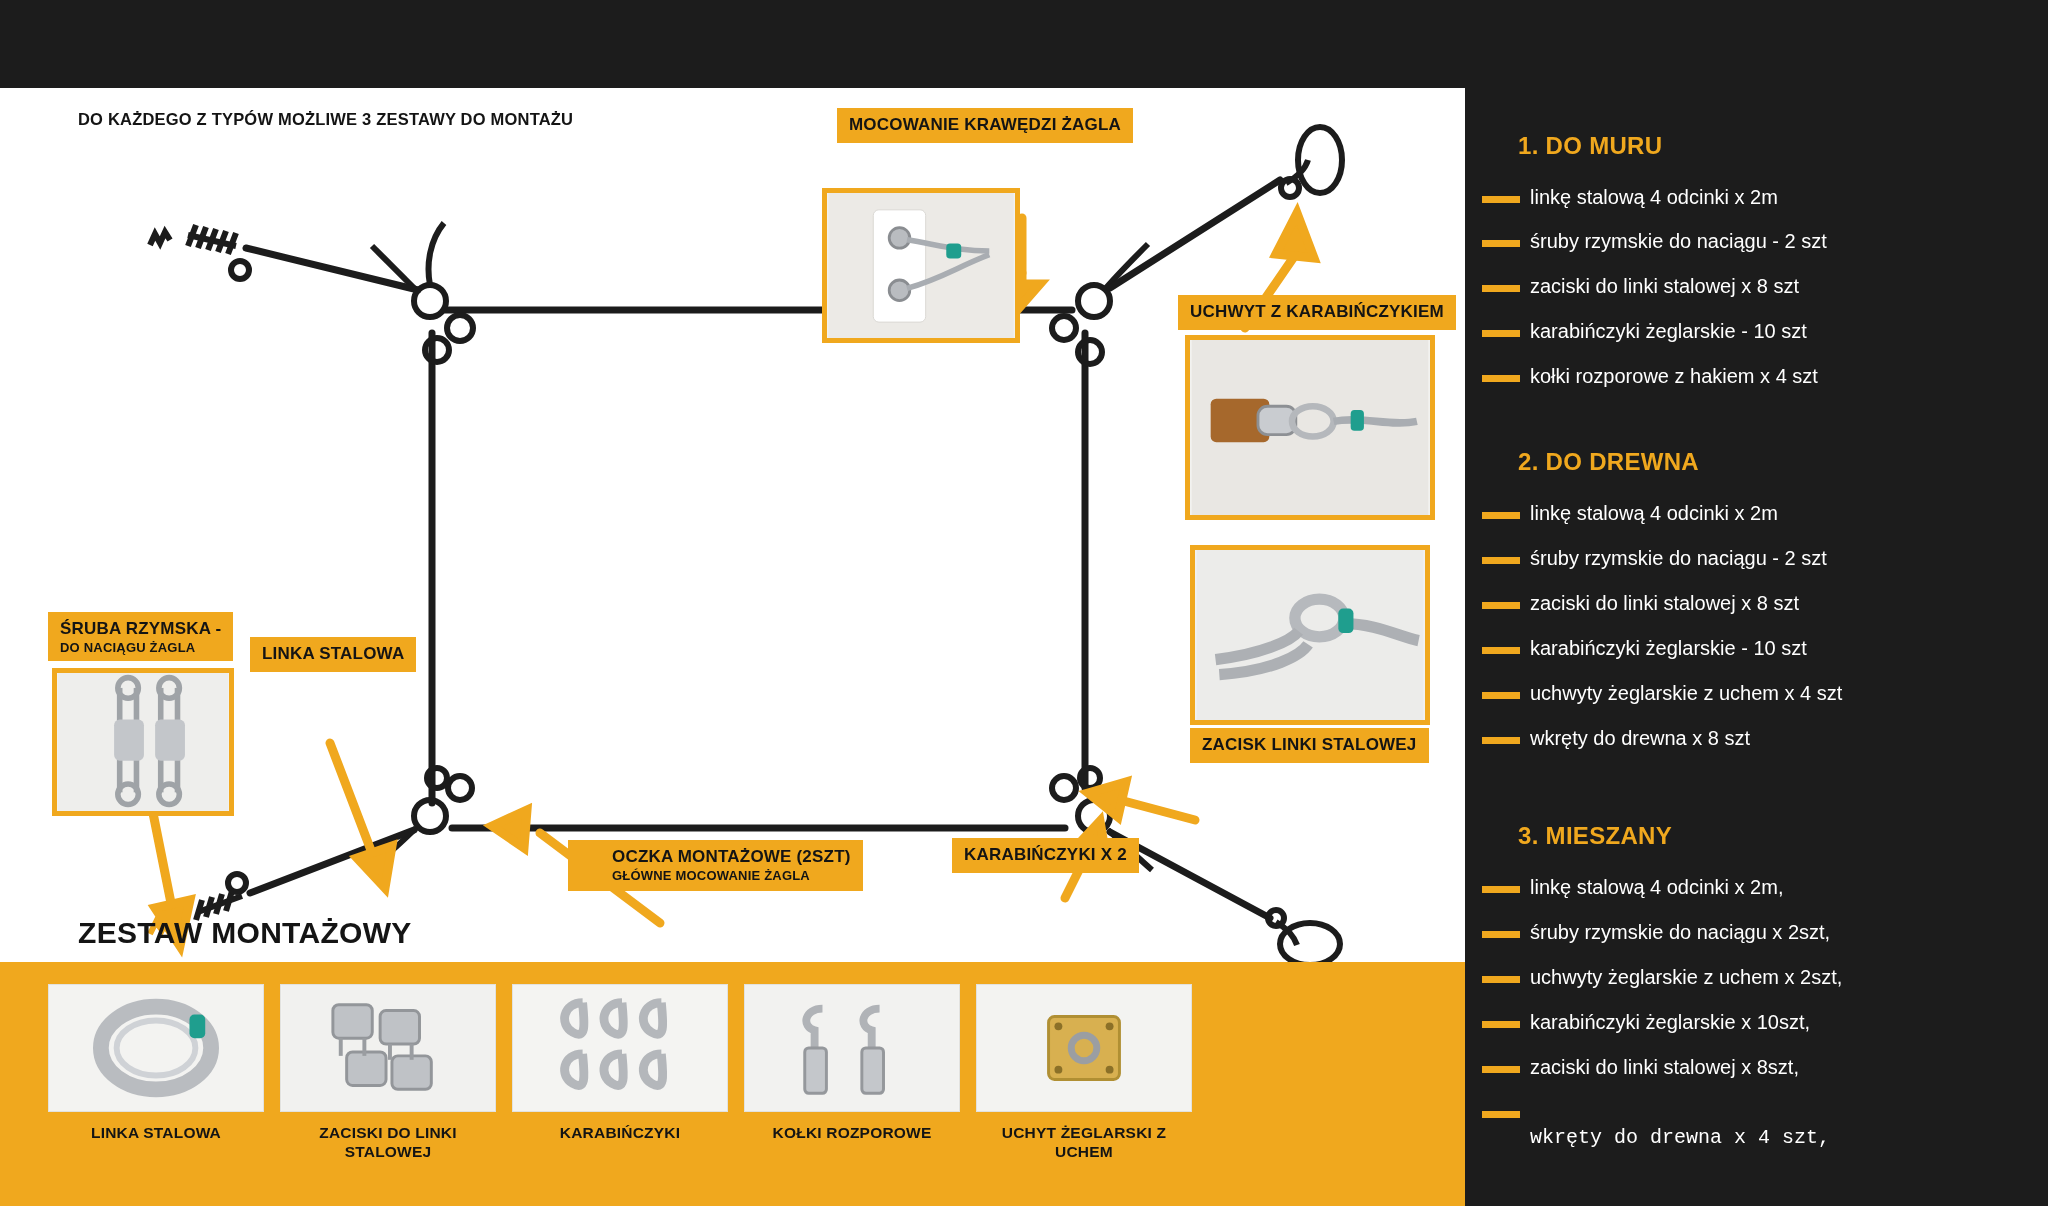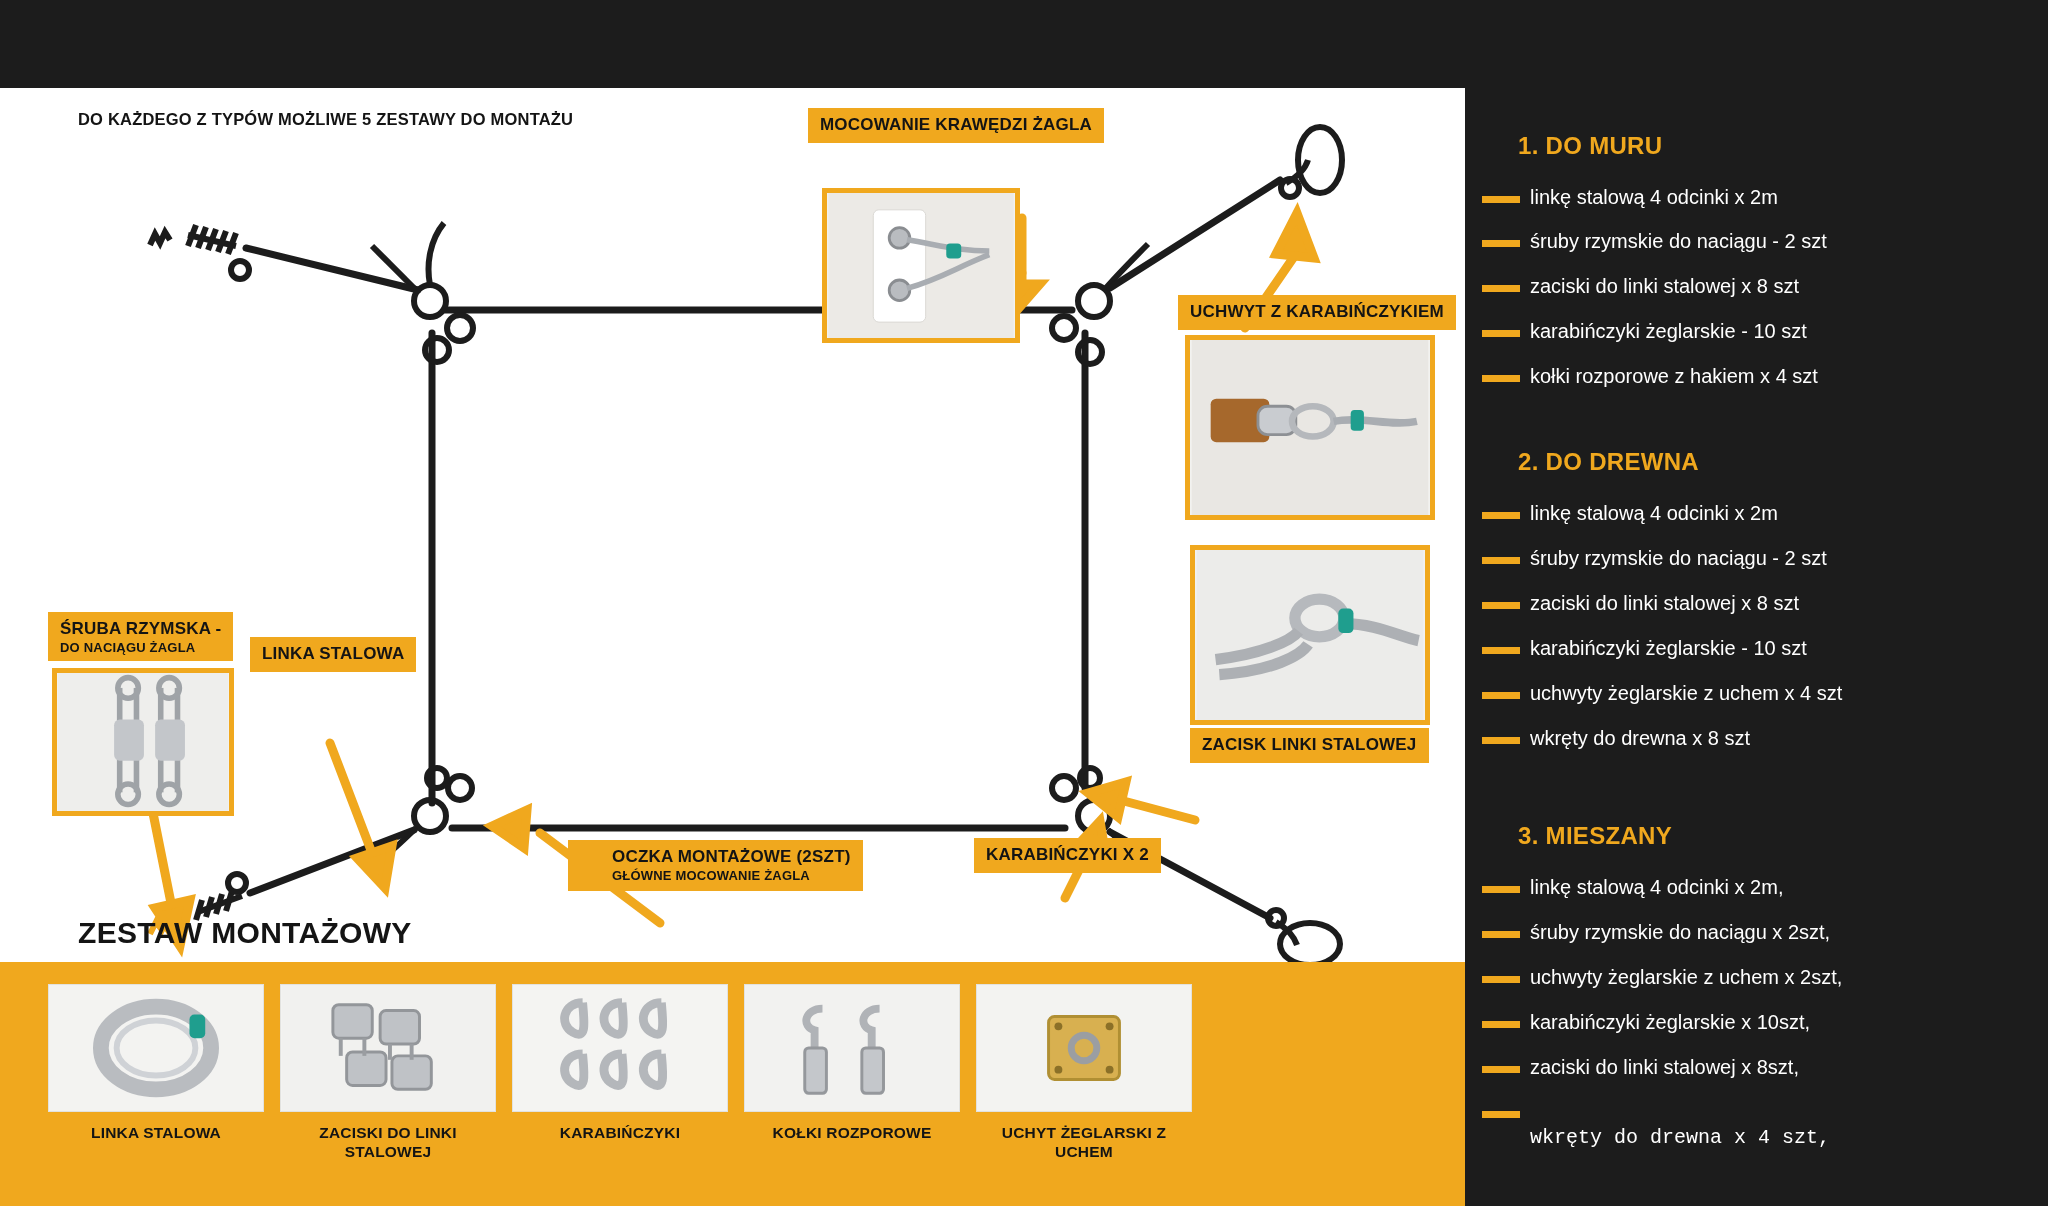--- a/index.html
+++ b/index.html
@@ -175,21 +175,21 @@
 </head>
 <body>
 
 <div class="root">
 
   <div class="header">
     <div class="header-right">ZESTAW MONTAŻOWY:</div>
   </div>
 
   <div class="canvas"></div>
-  <div class="canvas-note">DO KAŻDEGO Z TYPÓW MOŻLIWE 5 ZESTAWY DO MONTAŻU</div>
+  <div class="canvas-note">DO KAŻDEGO Z TYPÓW MOŻLIWE 3 ZESTAWY DO MONTAŻU</div>
 
   <svg class="diagram" viewBox="0 0 1465 874" xmlns="http://www.w3.org/2000/svg">
 
     <g stroke="#1c1c1c" fill="none" stroke-width="7" stroke-linecap="round">
       <path d="M445,222 L1072,222"></path>
       <path d="M432,245 L432,715"></path>
       <path d="M1085,245 L1085,700"></path>
       <path d="M452,740 L1065,740"></path>
     </g>
 
@@ -339,33 +339,33 @@
             <path d="M128,16 L128,128"></path>
           <circle cx="119" cy="16" r="11"></circle>
             <circle cx="119" cy="130" r="11"></circle>
         </g>
         <rect x="60" y="50" width="32" height="44" rx="6" fill="#c3c6ca"></rect>
         <rect x="104" y="50" width="32" height="44" rx="6" fill="#c3c6ca"></rect>
       </svg>
     </div>
   </div>
 
-  <div class="tag" style="left:808px; top:108px; font-size:17px;">MOCOWANIE KRAWĘDZI ŻAGLA</div>
+  <div class="tag" style="left:837px; top:108px; font-size:17px;">MOCOWANIE KRAWĘDZI ŻAGLA</div>
   <div class="tag" style="left:1178px; top:295px; font-size:17px;">UCHWYT Z KARABIŃCZYKIEM</div>
   <div class="tag" style="left:1190px; top:728px; font-size:17px;">ZACISK LINKI STALOWEJ</div>
   <div class="tag" style="left:48px; top:612px; font-size:17px; padding-bottom:6px;">
     <span>ŚRUBA RZYMSKA -</span>
     <span class="sub">DO NACIĄGU ŻAGLA</span>
   </div>
   <div class="tag" style="left:250px; top:637px; font-size:17px;">LINKA STALOWA</div>
   <div class="tag" style="left:568px; top:840px; font-size:17px; padding-bottom:8px;padding-left:44px;">
     <span>OCZKA MONTAŻOWE (2SZT)</span>
     <span class="sub">GŁÓWNE MOCOWANIE ŻAGLA</span>
   </div>
-  <div class="tag" style="left:952px; top:838px; font-size:17px;margin-left:22px;">KARABIŃCZYKI X 2</div>
+  <div class="tag" style="left:952px; top:838px; font-size:17px;">KARABIŃCZYKI X 2</div>
 
   <div class="band-title">ZESTAW MONTAŻOWY</div>
   <div class="band">
 
     <div class="kit-item" style="left:48px;">
       <div class="kit-photo">
         <svg width="100%" height="100%" viewBox="0 0 216 128">
           <rect width="216" height="128" fill="#f3f3f1"></rect>
           <ellipse cx="108" cy="64" rx="56" ry="42" fill="none" stroke="#b9bcc0" stroke-width="16"></ellipse>
           <ellipse cx="108" cy="64" rx="40" ry="28" fill="#f3f3f1" stroke="#cfd2d6" stroke-width="6"></ellipse>

